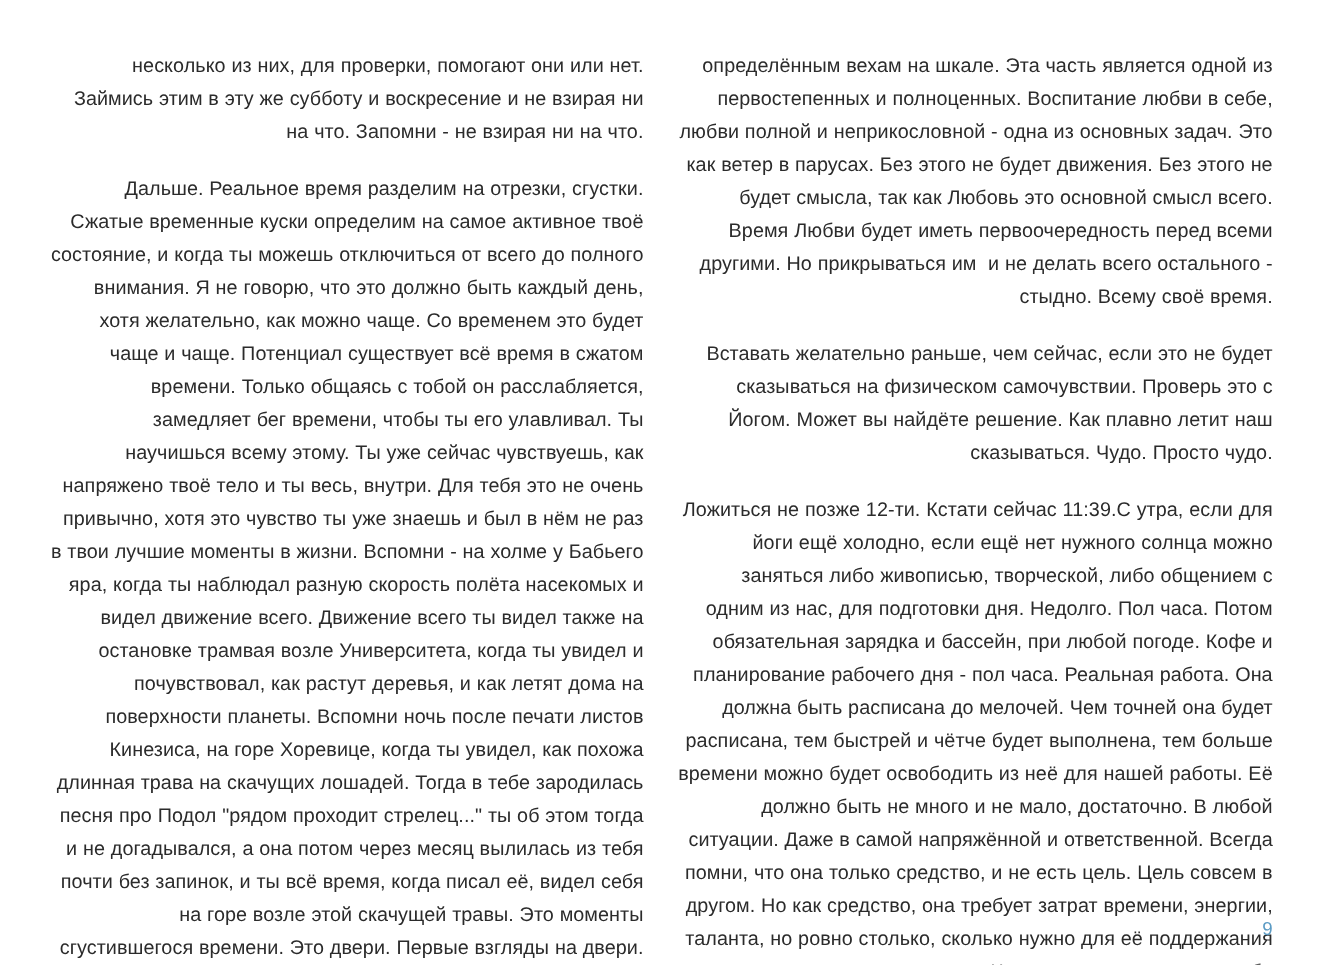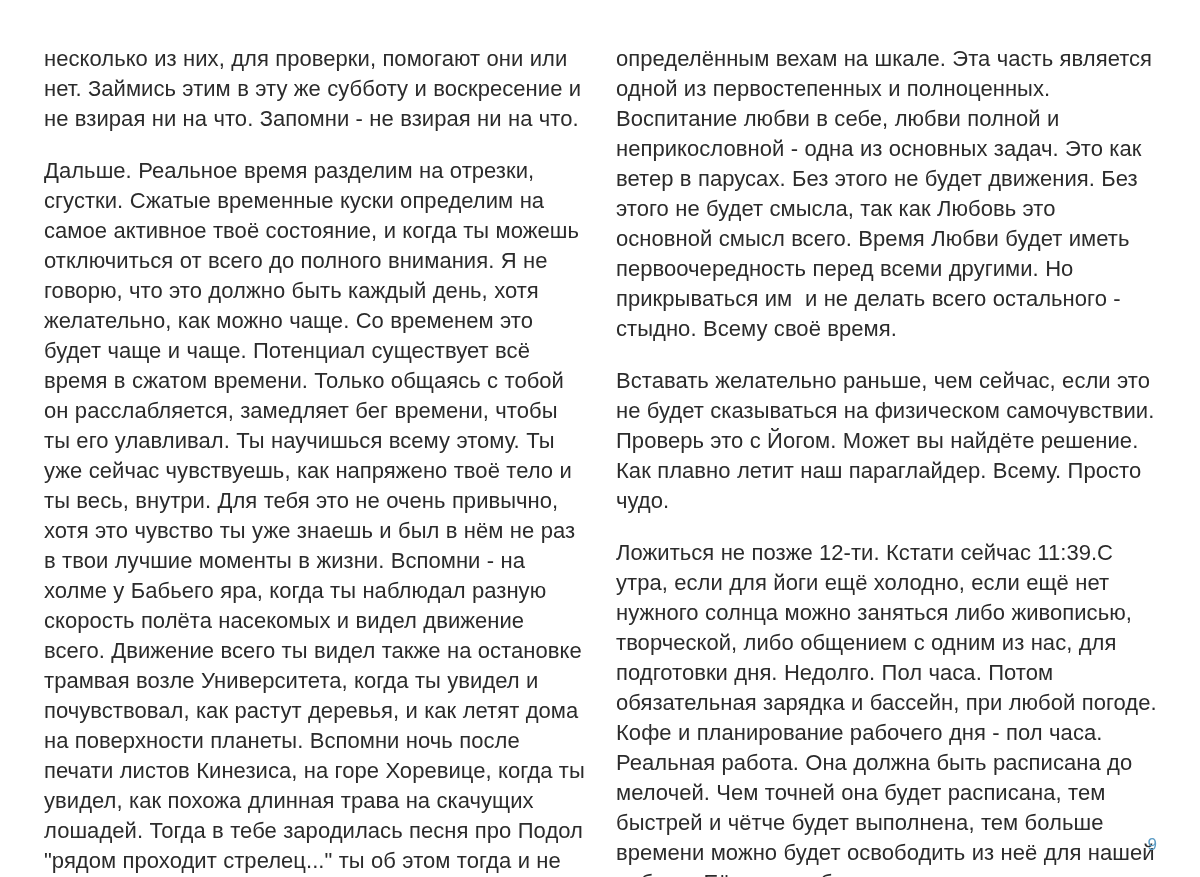--- a/index.html
+++ b/index.html
@@ -29,24 +29,24 @@
     display: flex;
     gap: 31px;
     align-items: flex-start;
   }
   .col {
     width: 541px;
     flex: 0 0 541px;
   }
   .para {
     margin: 0 0 22px 0;
-    font-size: 22px;
+    font-size: 18px;
     line-height: 30px;
     color: #2b2b2b;
-    text-align: left;
+    text-align: right;
     letter-spacing: 0.05px;
     word-spacing: 0.2px;
     white-space: pre-wrap;
   }
   .para:last-child {
     margin-bottom: 0;
   }
   .page-number {
     position: absolute;
     right: 43px;
@@ -64,20 +64,20 @@
   <div class="columns">
 
     <div class="col">
       <p class="para">несколько из них, для проверки, помогают они или нет. Займись этим в эту же субботу и воскресение и не взирая ни на что. Запомни - не взирая ни на что.</p>
       <p class="para">Дальше. Реальное время разделим на отрезки, сгустки. Сжатые временные куски определим на самое активное твоё состояние, и когда ты можешь отключиться от всего до полного внимания. Я не говорю, что это должно быть каждый день, хотя желательно, как можно чаще. Со временем это будет чаще и чаще. Потенциал существует всё время в сжатом времени. Только общаясь с тобой он расслабляется, замедляет бег времени, чтобы ты его улавливал. Ты научишься всему этому. Ты уже сейчас чувствуешь, как напряжено твоё тело и ты весь, внутри. Для тебя это не очень привычно, хотя это чувство ты уже знаешь и был в нём не раз в твои лучшие моменты в жизни. Вспомни - на холме у Бабьего яра, когда ты наблюдал разную скорость полёта насекомых и видел движение всего. Движение всего ты видел также на остановке трамвая возле Университета, когда ты увидел и почувствовал, как растут деревья, и как летят дома на поверхности планеты. Вспомни ночь после печати листов Кинезиса, на горе Хоревице, когда ты увидел, как похожа длинная трава на скачущих лошадей. Тогда в тебе зародилась песня про Подол "рядом проходит стрелец..." ты об этом тогда и не догадывался, а она потом через месяц вылилась из тебя почти без запинок, и ты всё время, когда писал её, видел себя на горе возле этой скачущей травы. Это моменты сгустившегося времени. Это двери. Первые взгляды на двери. Для того, чтобы открывать их, ты ещё не готов. Это впереди. Тебе ещё много трудиться, учиться, тренироваться.</p>
       <p class="para">Отрезки реального времени с реальной скоростью отдадим реальной жизни и ряду занятий, таким как физическая регуляция, работа и пр. Семья требует особого времени. Его нужно определить как - Время Любви. Оно будет расплывчато и не привязано к</p>
     </div>
 
     <div class="col">
       <p class="para">определённым вехам на шкале. Эта часть является одной из первостепенных и полноценных. Воспитание любви в себе, любви полной и неприкословной - одна из основных задач. Это как ветер в парусах. Без этого не будет движения. Без этого не будет смысла, так как Любовь это основной смысл всего. Время Любви будет иметь первоочередность перед всеми другими. Но прикрываться им  и не делать всего остального - стыдно. Всему своё время.</p>
-      <p class="para">Вставать желательно раньше, чем сейчас, если это не будет сказываться на физическом самочувствии. Проверь это с Йогом. Может вы найдёте решение. Как плавно летит наш параглайдер. Всему. Просто чудо.</p>
+      <p class="para">Вставать желательно раньше, чем сейчас, если это не будет сказываться на физическом самочувствии. Проверь это с Йогом. Может вы найдёте решение. Как плавно летит наш сказываться. Чудо. Просто чудо.</p>
       <p class="para">Ложиться не позже 12-ти. Кстати сейчас 11:39.С утра, если для йоги ещё холодно, если ещё нет нужного солнца можно заняться либо живописью, творческой, либо общением с одним из нас, для подготовки дня. Недолго. Пол часа. Потом обязательная зарядка и бассейн, при любой погоде. Кофе и планирование рабочего дня - пол часа. Реальная работа. Она должна быть расписана до мелочей. Чем точней она будет расписана, тем быстрей и чётче будет выполнена, тем больше времени можно будет освободить из неё для нашей работы. Её должно быть не много и не мало, достаточно. В любой ситуации. Даже в самой напряжённой и ответственной. Всегда помни, что она только средство, и не есть цель. Цель совсем в другом. Но как средство, она требует затрат времени, энергии, таланта, но ровно столько, сколько нужно для её поддержания на надлежащем  уровне. Часть энергии и времени тебе прийдётся отдать Бизнесмену и Неосмеянному. Помни об этом. Но это разговор с ними. Мы уже летим над пляжем. Сейчас сделаем полукруг над океаном и будем спускаться. Мастера ты не знаешь совсем. Мастер тоже думает о тебе, но он не настаивает сейчас на немедленную встречу с тобой. Его время прийдёт. Ты сам узнаешь, когда идти к нему. Светлый будет с тобой всегда во Время Любви.</p>
     </div>
 
   </div>
 
   <div class="page-number">9</div>
 </div>
 
 </body></html>

